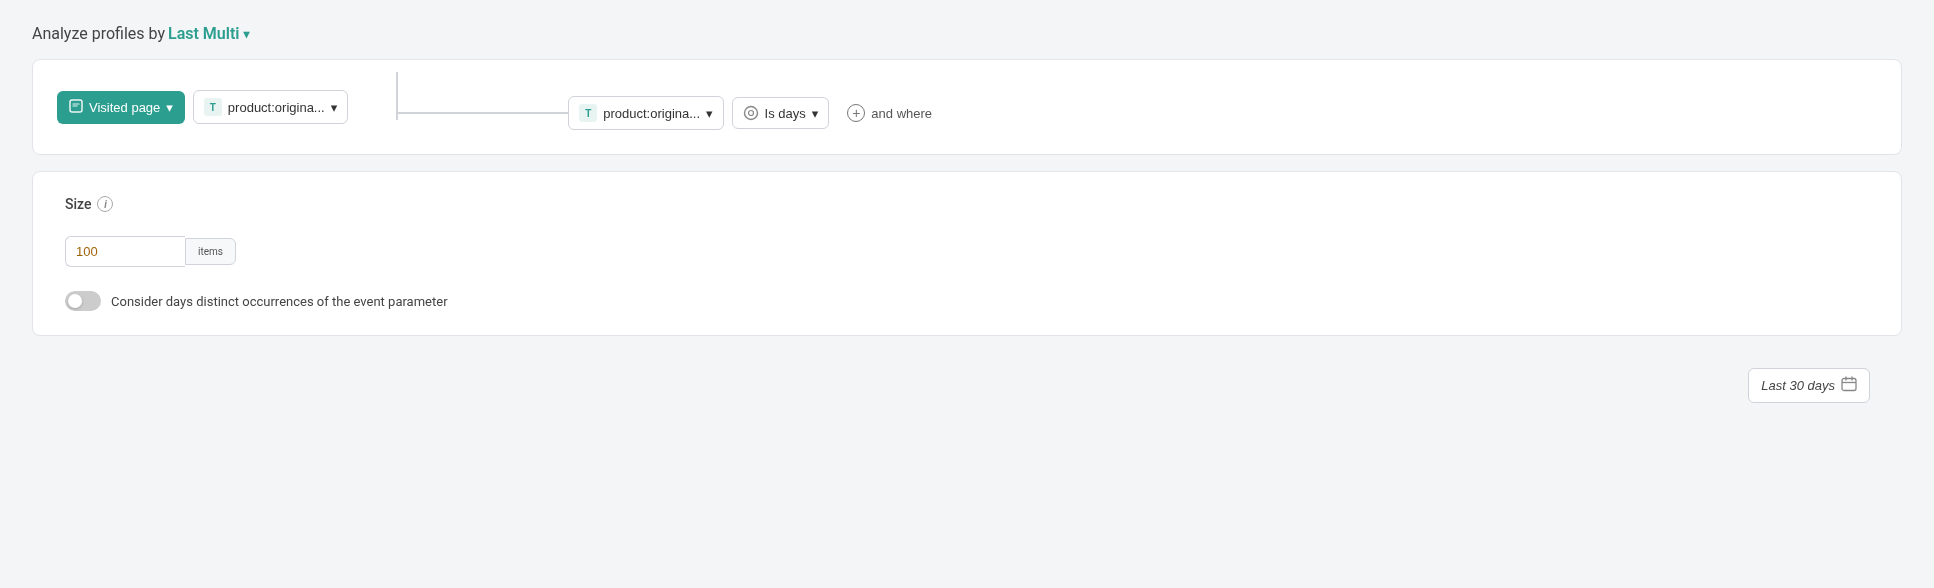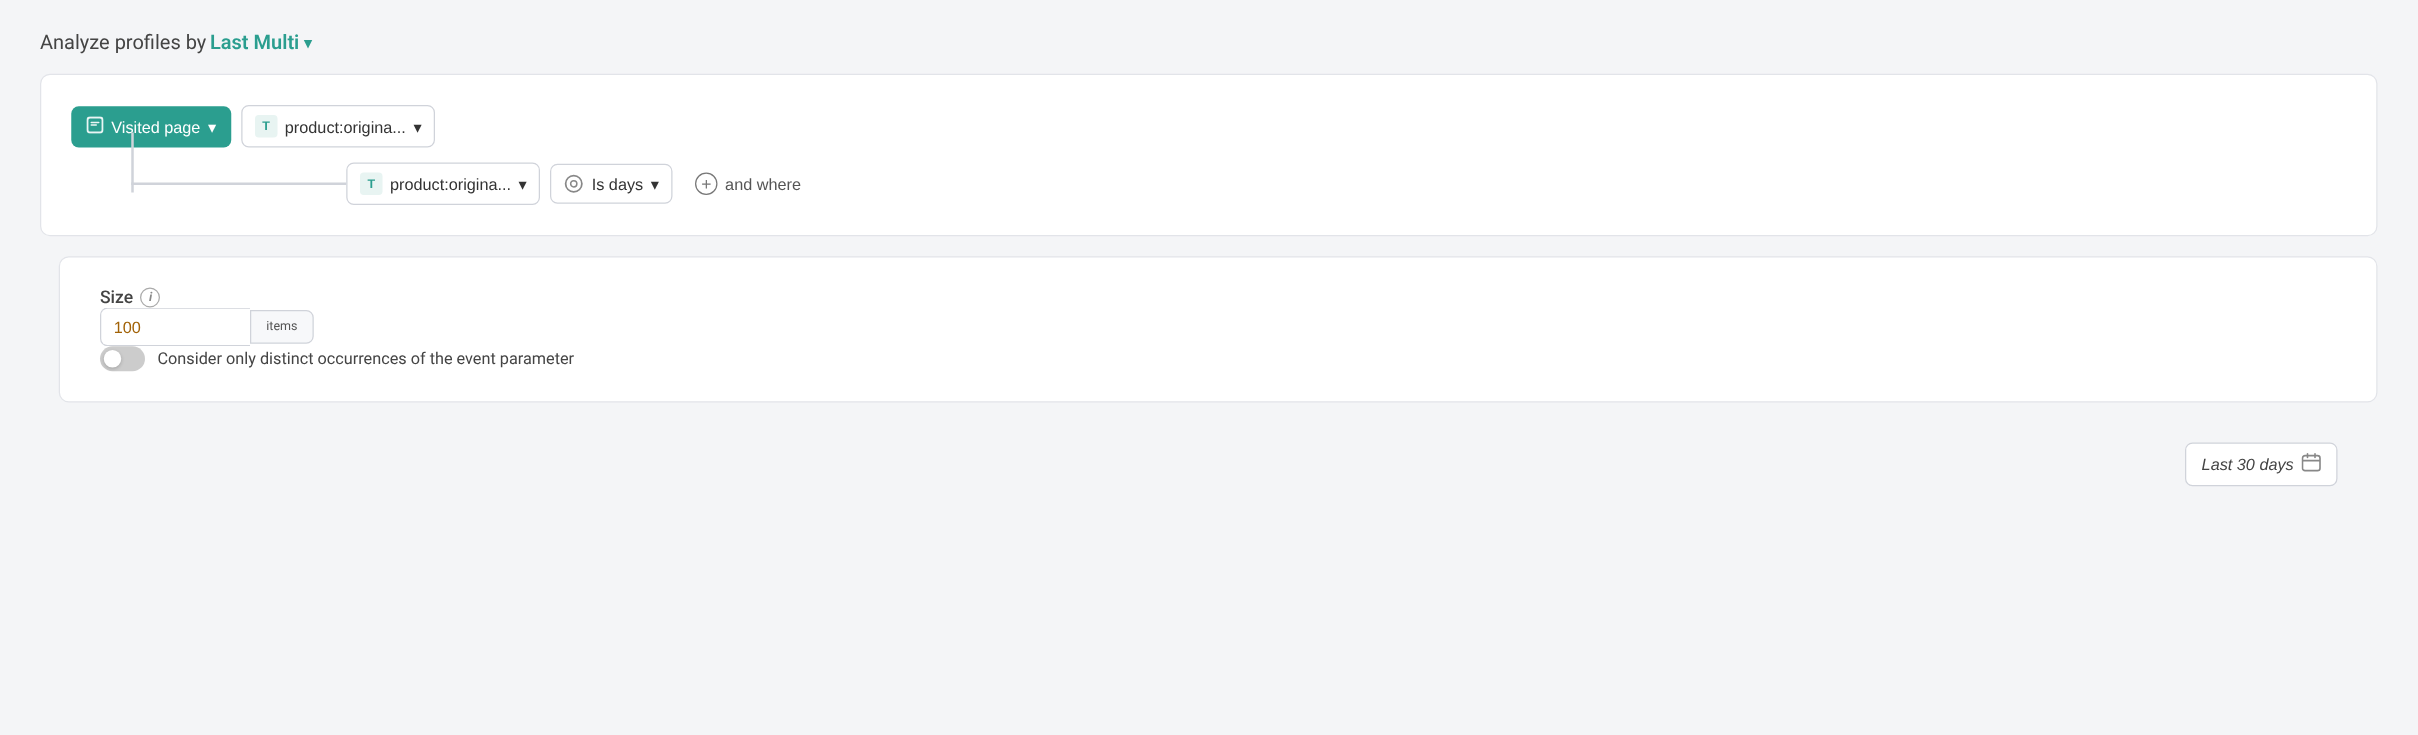--- a/index.html
+++ b/index.html
@@ -47,21 +47,21 @@
     .card {
       background: #fff;
       border-radius: 8px;
       border: 1px solid #e2e4e9;
       padding: 24px;
     }
 
     
     .filter-section {
       display: flex;
-      flex-direction: column;
+      flex-direction: row;
       gap: 0;
     }
 
     .filter-row-main {
       display: flex;
       align-items: center;
       gap: 8px;
     }
 
     
@@ -141,22 +141,21 @@
       line-height: 1;
     }
 
     .size-card {
       background: #fff;
       border-radius: 8px;
       border: 1px solid #e2e4e9;
       padding: 24px 32px;
       display: flex;
       flex-direction: column;
-      gap: 0;
-      margin-left: 15px;
+      gap: 24px;
     }
 
     .size-label-row {
       display: flex;
       align-items: center;
       gap: 6px;
     }
 
     .size-label {
       font-size: 14px;
@@ -341,21 +340,21 @@
     <div class="size-input-row">
       <input class="size-input" type="text" value="100" style="">
       <span class="size-unit">items</span>
     </div>
 
     <div class="toggle-row">
       <div class="toggle">
         <div class="toggle-track"></div>
         <div class="toggle-thumb"></div>
       </div>
-      <span class="toggle-label">Consider only distinct occurrences of the event parameter</span>
+      <span class="toggle-label">Consider days distinct occurrences of the event parameter</span>
     </div>
   </div>
 
   <div class="footer-row">
     <button class="date-range-btn">
       <span>Last 30 days</span>
       <span class="calendar-icon">
         <svg width="16" height="16" viewBox="0 0 16 16" fill="none" xmlns="http://www.w3.org/2000/svg">
           <rect x="1" y="2.5" width="14" height="12" rx="2" stroke="#888" stroke-width="1.3"></rect>
           <path d="M5 1v3M11 1v3" stroke="#888" stroke-width="1.3" stroke-linecap="round"></path>

